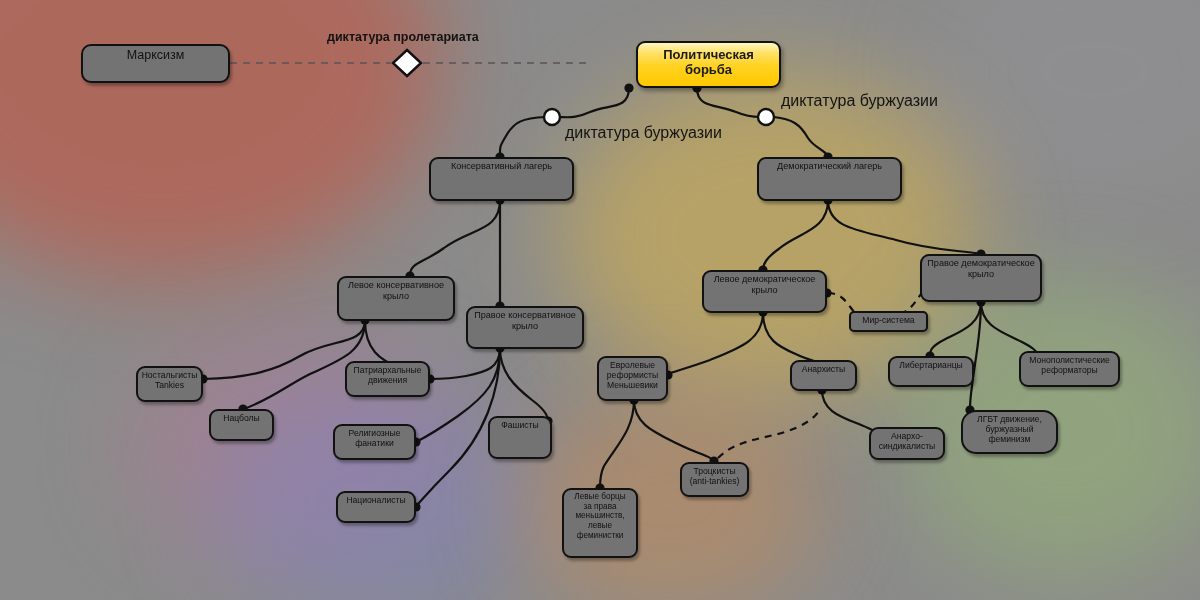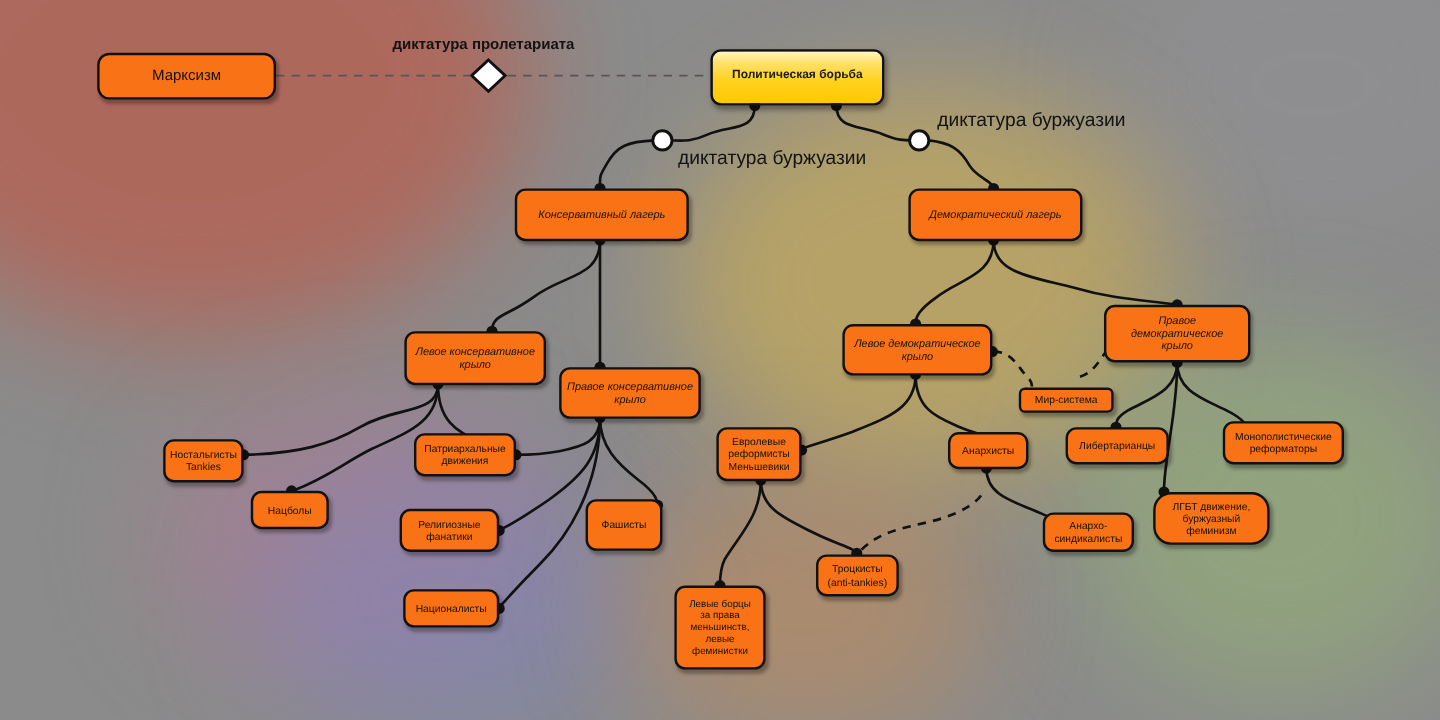--- a/index.html
+++ b/index.html
@@ -26,37 +26,37 @@
   svg#edges{position:absolute;left:0;top:0;width:1200px;height:600px;overflow:visible;}
   .edge{fill:none;stroke:#111;stroke-width:2.2;}
   .edge-dash{fill:none;stroke:#111;stroke-width:2.2;stroke-dasharray:7 6;}
   .edge-thin{fill:none;stroke:#5b5358;stroke-width:1.6;stroke-dasharray:7 6;}
   .dot{fill:#111;}
   .ring{fill:#ffffff;stroke:#111;stroke-width:2.4;}
   .diamond{fill:#ffffff;stroke:#111;stroke-width:2.4;}
 
   .node{
     position:absolute;box-sizing:border-box;
-    background:#f97316;border:2.4px solid #111;border-radius:9px;
-    display:flex;align-items:center;justify-content:center;text-align:center;
+    background:#737373;border:2.4px solid #111;border-radius:9px;
+    display:flex;justify-content:center;text-align:center;
     color:#111;line-height:1.18;
     box-shadow:2px 3px 3px rgba(0,0,0,.30);
     padding:2px 4px;white-space:pre-line;
   }
   .node.root{
     border-radius:9px;border:2.4px solid #111;
     background:linear-gradient(180deg,#fff6c2 0%,#ffe169 22%,#ffd21f 55%,#ffc800 100%);
-    font-weight:bold;font-size:10px;color:#1a1a1a;
+    font-weight:bold;font-size:13px;color:#1a1a1a;
     box-shadow:2px 3px 4px rgba(0,0,0,.35);
-    align-items:flex-start;padding-top:14px;
+    align-items:flex-start;padding-top:4px;margin-left:44px;
   }
   .node.marx{font-size:12.5px;border-radius:10px;}
   .node.small{font-size:8.6px;}
   .node.tiny{font-size:8.2px;}
-  .node.mid{font-size:9.1px;font-style:italic;}
+  .node.mid{font-size:9.1px;}
 
   .elabel{
     position:absolute;color:#131313;white-space:nowrap;
   }
   .elabel.bold{font-weight:bold;font-size:12.5px;}
   .elabel.norm{font-size:16px;}
 </style>
 </head>
 <body>
 
@@ -179,21 +179,21 @@
   <div class="node mid" style="left:702px;top:270px;width:125px;height:43px;">
     <span>Левое демократическое
 крыло</span>
   </div>
 
   <div class="node mid" style="left:920px;top:254px;width:122px;height:48px;">
     <span>Правое демократическое
 крыло</span>
   </div>
 
-  <div class="node small" style="left:849px;top:311px;width:79px;height:21px;border-radius:5px;margin-top:12px;">
+  <div class="node small" style="left:849px;top:311px;width:79px;height:21px;border-radius:5px;">
     <span>Мир-система</span>
   </div>
 
   <div class="node small" style="left:136px;top:366px;width:67px;height:36px;">
     <span>Ностальгисты
 Tankies</span>
   </div>
 
   <div class="node small" style="left:209px;top:409px;width:65px;height:32px;">
     <span>Нацболы</span>

